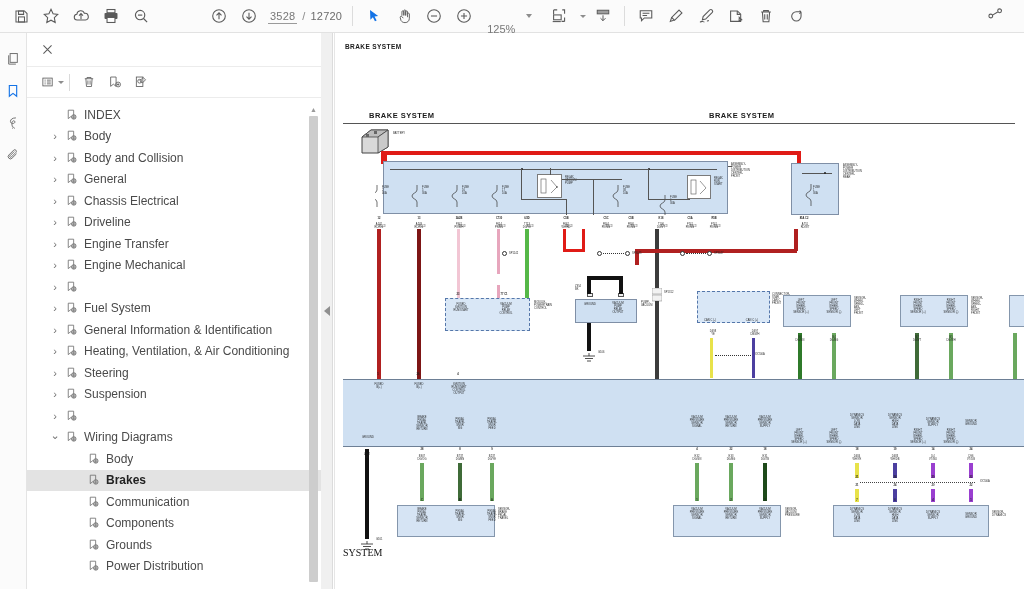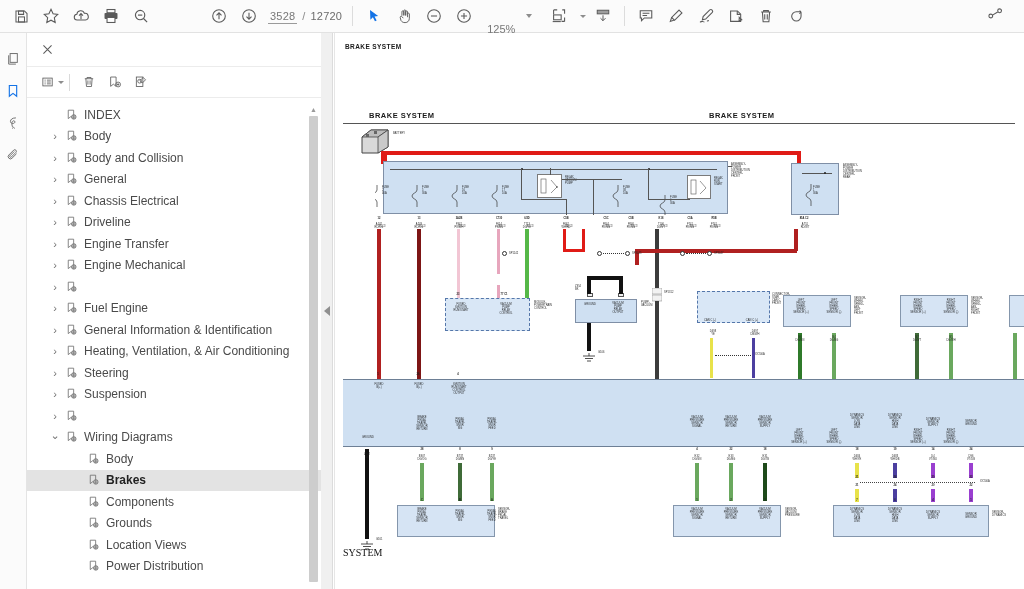--- a/index.html
+++ b/index.html
@@ -539,21 +539,21 @@
           </div>
           <div class="bm-item" style="padding-left: 20px;">
             <span class="bm-twisty" style="font-size: 11px;">›</span>
             <span class="bm-ico">
               <svg width="12" height="12" viewBox="0 0 16 16" fill="none" stroke="#6e6e6e" stroke-width="1.1">
                 <path d="M3 1.6h7.2v11.2l-3.6-2.8-3.6 2.8z"></path>
                 <circle cx="10.4" cy="10.6" r="3" fill="#fff"></circle>
                 <path d="M7.8 9.4h5.2M7.8 11.8h5.2M10.4 7.8v5.6"></path>
               </svg>
             </span>
-            <span class="bm-label">Fuel Engine</span>
+            <span class="bm-label">Fuel System</span>
           </div>
           <div class="bm-item" style="padding-left: 20px;">
             <span class="bm-twisty" style="font-size: 11px;">›</span>
             <span class="bm-ico">
               <svg width="12" height="12" viewBox="0 0 16 16" fill="none" stroke="#6e6e6e" stroke-width="1.1">
                 <path d="M3 1.6h7.2v11.2l-3.6-2.8-3.6 2.8z"></path>
                 <circle cx="10.4" cy="10.6" r="3" fill="#fff"></circle>
                 <path d="M7.8 9.4h5.2M7.8 11.8h5.2M10.4 7.8v5.6"></path>
               </svg>
             </span>
@@ -637,43 +637,43 @@
           </div>
           <div class="bm-item" style="padding-left: 42px;">
             <span class="bm-twisty"></span>
             <span class="bm-ico">
               <svg width="12" height="12" viewBox="0 0 16 16" fill="none" stroke="#6e6e6e" stroke-width="1.1">
                 <path d="M3 1.6h7.2v11.2l-3.6-2.8-3.6 2.8z"></path>
                 <circle cx="10.4" cy="10.6" r="3" fill="#fff"></circle>
                 <path d="M7.8 9.4h5.2M7.8 11.8h5.2M10.4 7.8v5.6"></path>
               </svg>
             </span>
-            <span class="bm-label">Components</span>
+            <span class="bm-label">Communication</span>
           </div>
           <div class="bm-item" style="padding-left: 42px;">
             <span class="bm-twisty"></span>
             <span class="bm-ico">
               <svg width="12" height="12" viewBox="0 0 16 16" fill="none" stroke="#6e6e6e" stroke-width="1.1">
                 <path d="M3 1.6h7.2v11.2l-3.6-2.8-3.6 2.8z"></path>
                 <circle cx="10.4" cy="10.6" r="3" fill="#fff"></circle>
                 <path d="M7.8 9.4h5.2M7.8 11.8h5.2M10.4 7.8v5.6"></path>
               </svg>
             </span>
-            <span class="bm-label">Grounds</span>
+            <span class="bm-label">Components</span>
           </div>
           <div class="bm-item" style="padding-left: 42px;">
             <span class="bm-twisty"></span>
             <span class="bm-ico">
               <svg width="12" height="12" viewBox="0 0 16 16" fill="none" stroke="#6e6e6e" stroke-width="1.1">
                 <path d="M3 1.6h7.2v11.2l-3.6-2.8-3.6 2.8z"></path>
                 <circle cx="10.4" cy="10.6" r="3" fill="#fff"></circle>
                 <path d="M7.8 9.4h5.2M7.8 11.8h5.2M10.4 7.8v5.6"></path>
               </svg>
             </span>
-            <span class="bm-label">Location Views</span>
+            <span class="bm-label">Grounds</span>
           </div>
           <div class="bm-item" style="padding-left: 42px;">
             <span class="bm-twisty"></span>
             <span class="bm-ico">
               <svg width="12" height="12" viewBox="0 0 16 16" fill="none" stroke="#6e6e6e" stroke-width="1.1">
                 <path d="M3 1.6h7.2v11.2l-3.6-2.8-3.6 2.8z"></path>
                 <circle cx="10.4" cy="10.6" r="3" fill="#fff"></circle>
                 <path d="M7.8 9.4h5.2M7.8 11.8h5.2M10.4 7.8v5.6"></path>
               </svg>
             </span>

